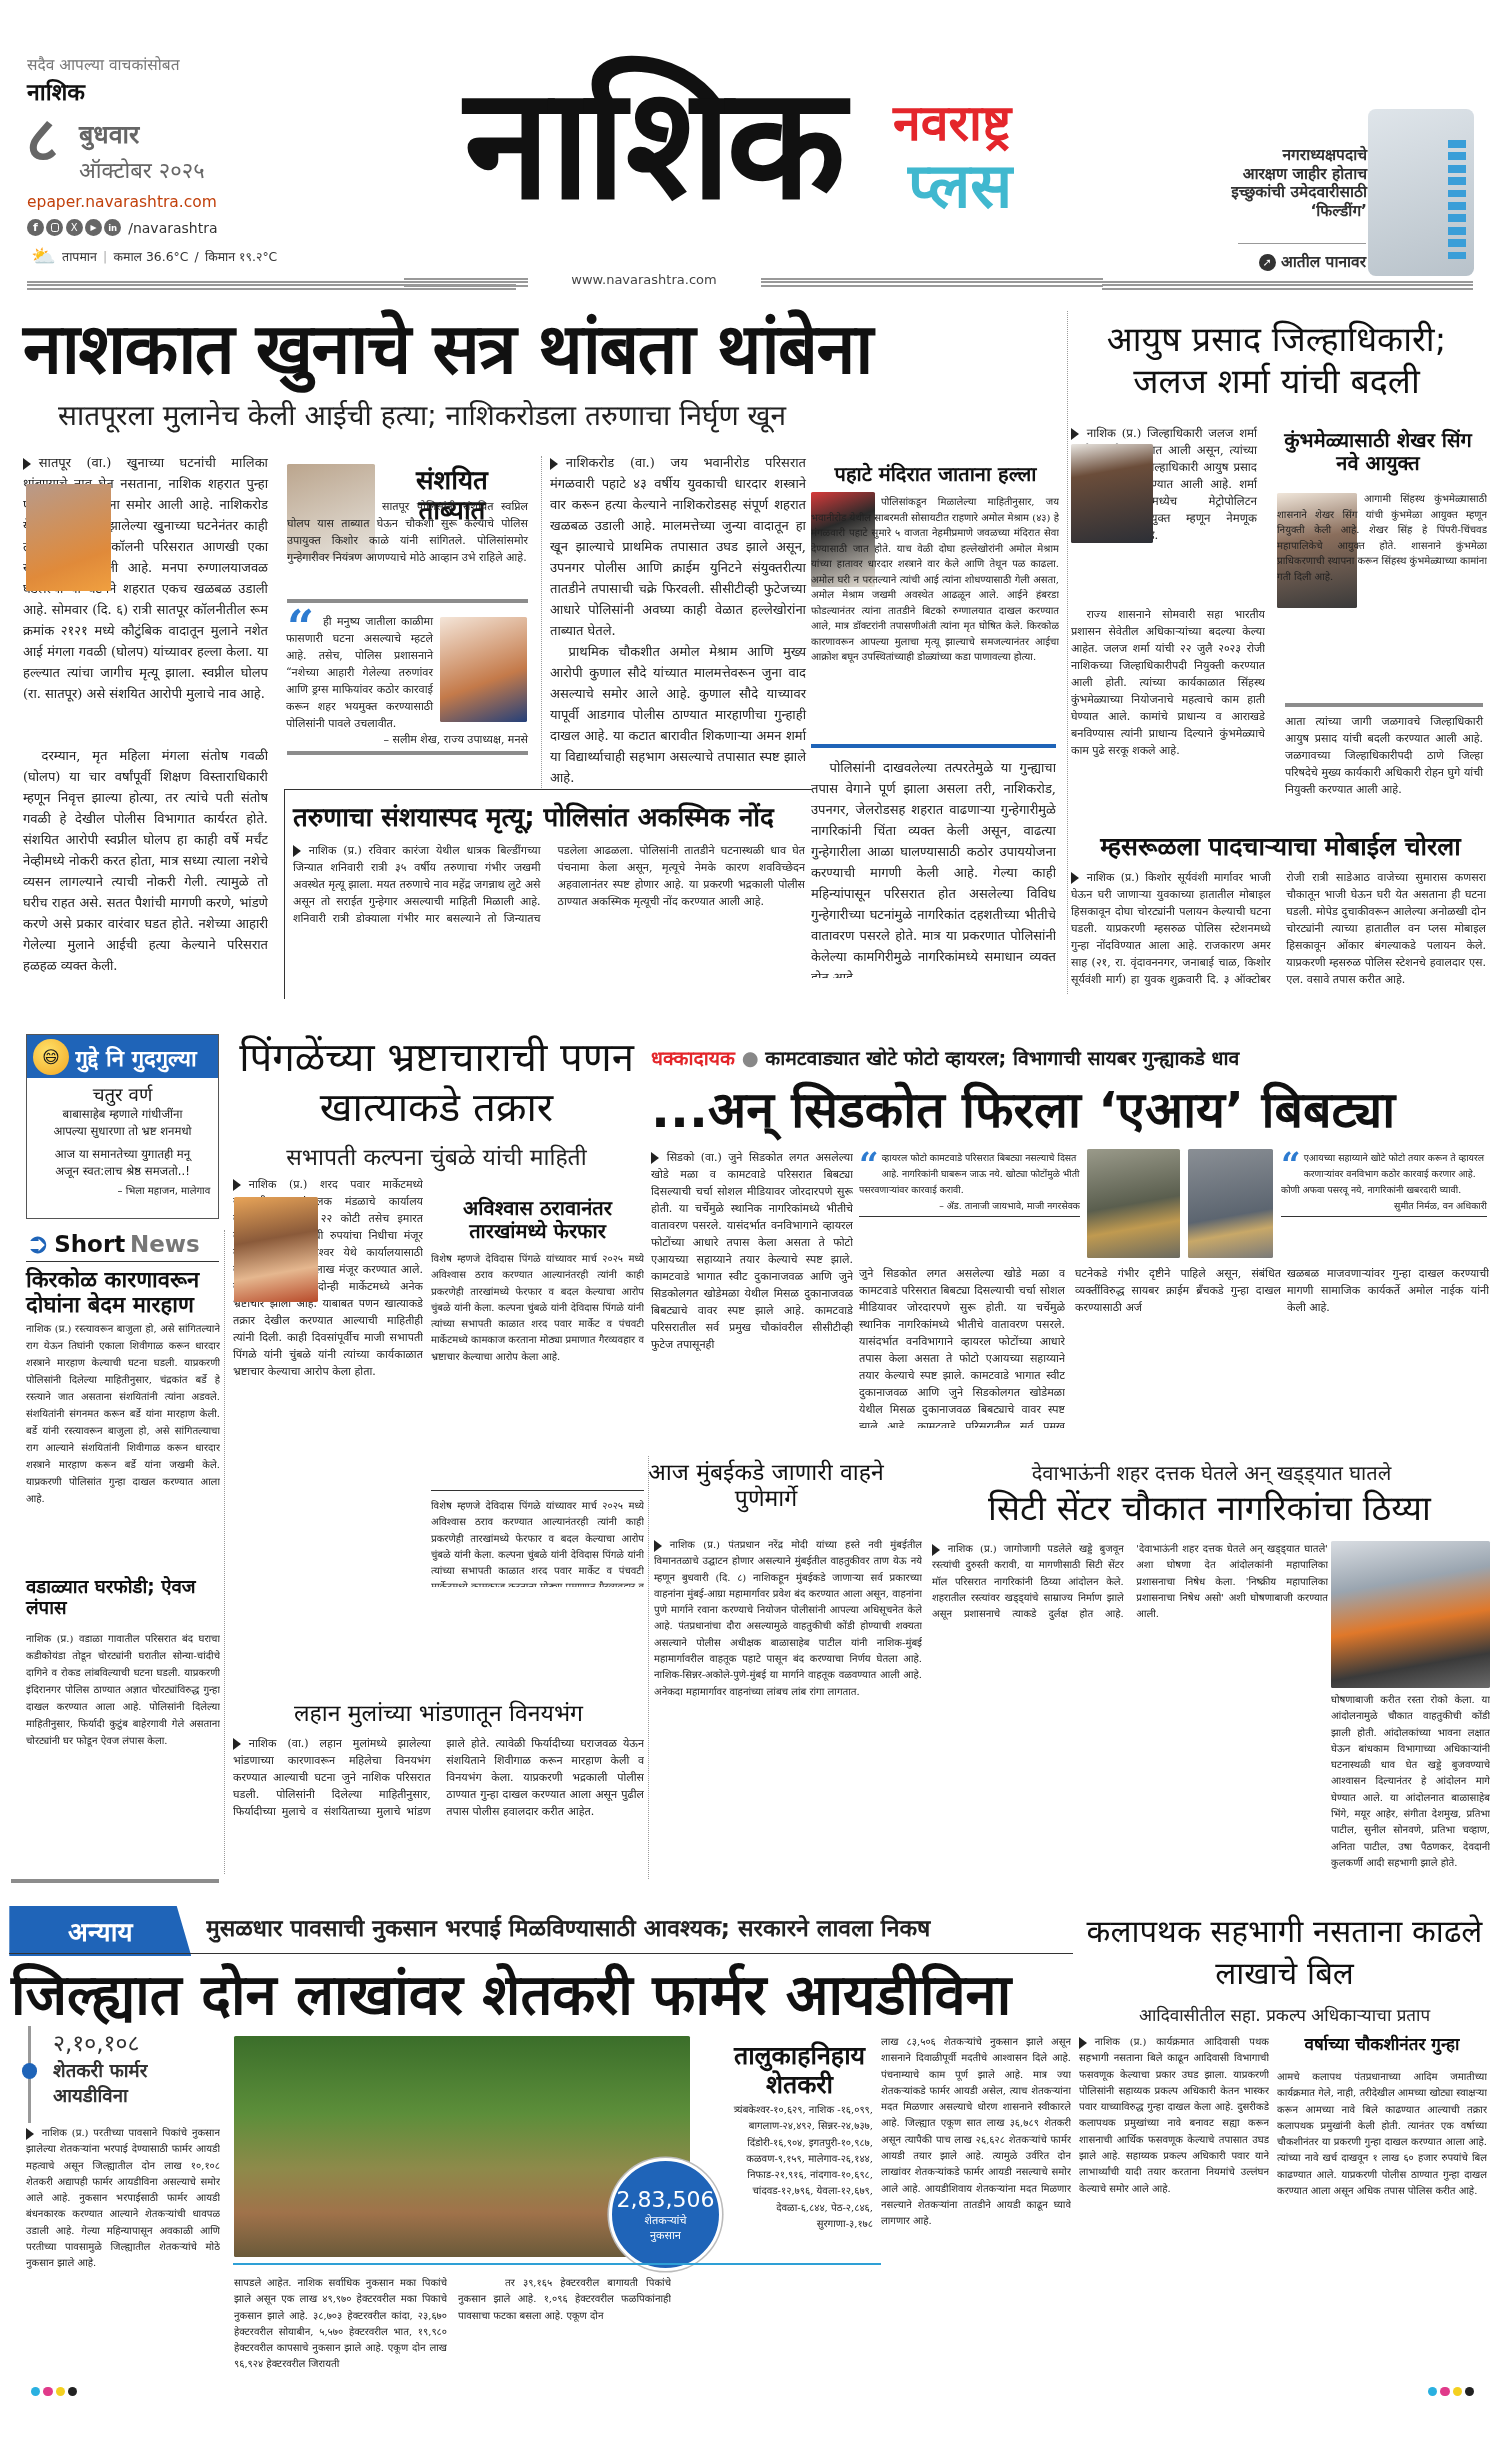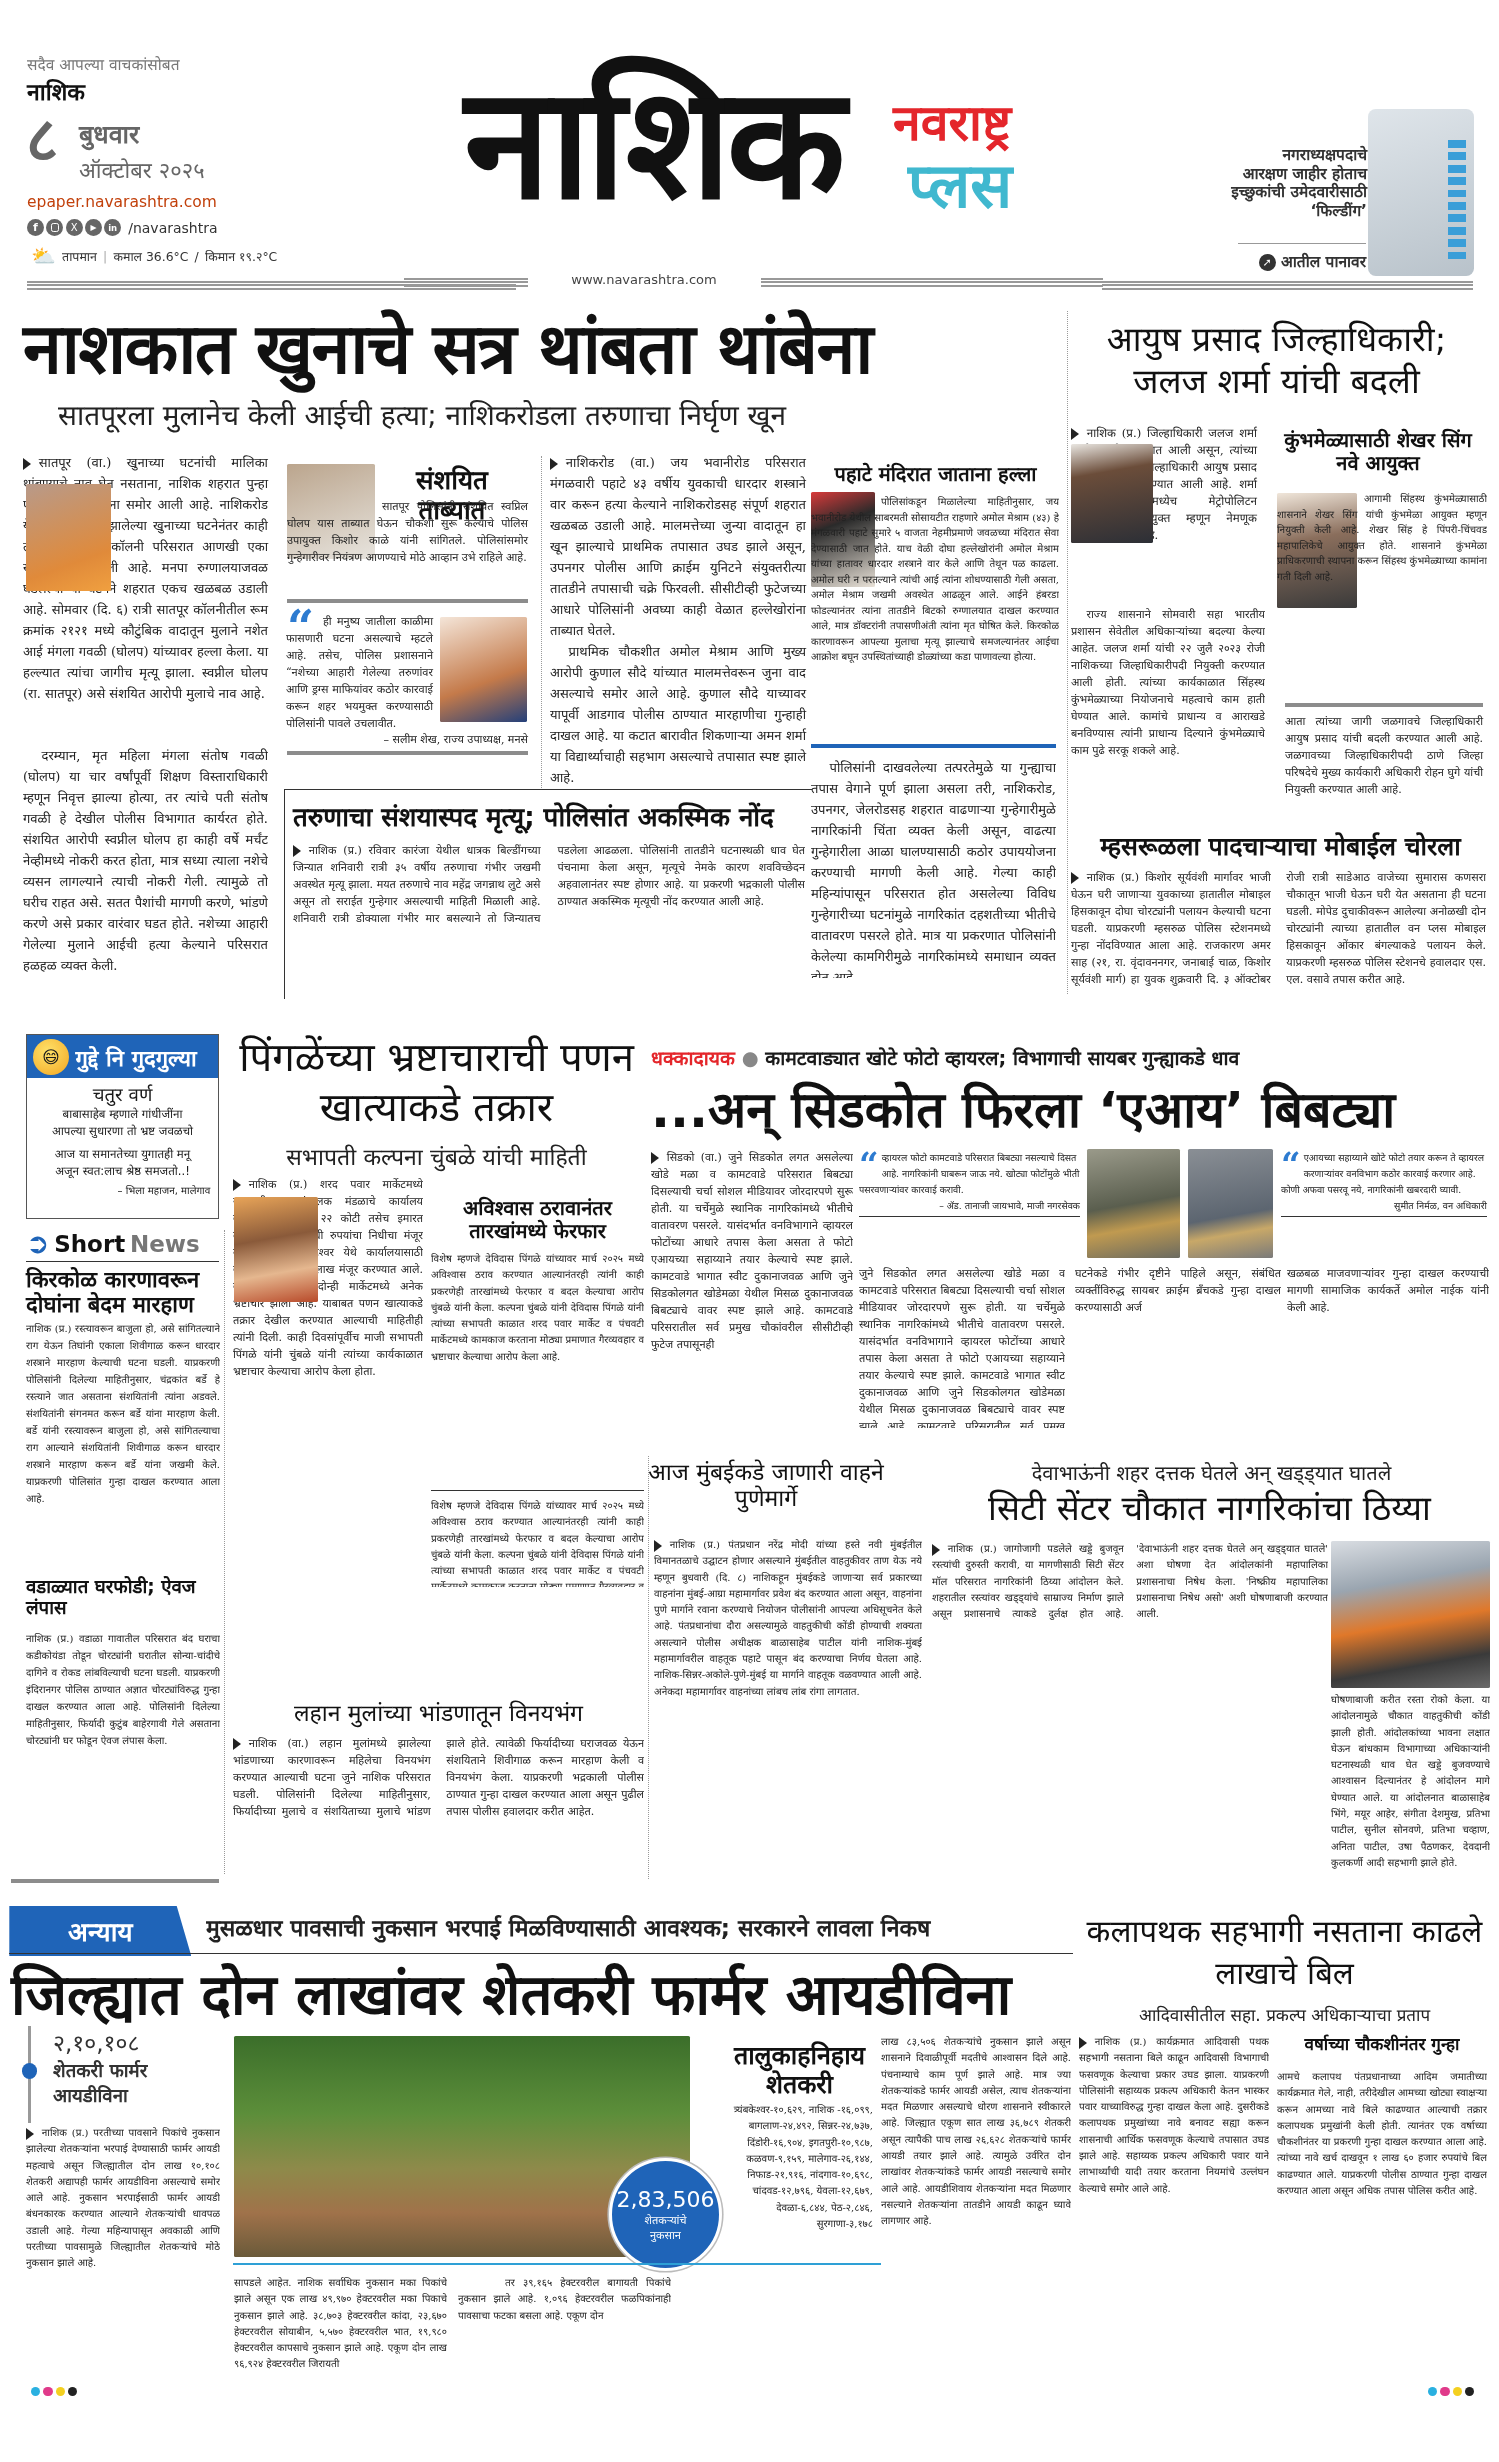--- a/index.html
+++ b/index.html
@@ -132,21 +132,21 @@
 </div>
 
 <div class="abs" style="left:26px;top:1034px;width:193px;height:185px;border:0.8px solid #555">
   <div style="height:43px;background:#1f64b8;display:flex;align-items:center;padding-left:6.2px;gap:6.2px">
     <span style="width:36px;height:36px;border-radius:50%;background:radial-gradient(circle at 40% 35%,#ffe26a,#f2a622);display:flex;align-items:center;justify-content:center;font-size:17px">😄</span>
     <span style="color:#fff;font-size:22px;font-weight:bold">गुद्दे नि गुदगुल्या</span>
   </div>
   <div style="text-align:center;padding-top:3.1px">
     <div style="font-size:18.6px;font-weight:normal">चतुर वर्ण</div>
     <div style="font-size:11.6px;line-height:17px">बाबासाहेब म्हणाले गांधीजींना</div>
-    <div style="font-size:11.6px;line-height:17px;margin-bottom:6.2px">आपल्या सुधारणा तो भ्रष्ट जवळचो</div>
+    <div style="font-size:11.6px;line-height:17px;margin-bottom:6.2px">आपल्या सुधारणा तो भ्रष्ट शनमधो</div>
     <div style="font-size:11.6px;line-height:17px">आज या समानतेच्या युगातही मनू</div>
     <div style="font-size:11.6px;line-height:17px">अजून स्वत:लाच श्रेष्ठ समजतो..!</div>
     <div style="font-size:10px;text-align:right;padding-right:7.8px;margin-top:3.1px">– भिला महाजन, मालेगाव</div>
   </div>
 </div>
 
 <div class="abs" style="left:26px;top:1230px;width:193px;display:flex;align-items:center;gap:4.7px;border-bottom:1.6px solid #333;padding-bottom:3.1px">
   <span style="color:#1f64b8;font-size:28px;font-weight:bold;line-height:28px">➲</span>
   <span style="font-size:23px;font-weight:bold;color:#111">Short</span>
   <span style="font-size:23px;font-weight:bold;color:#777">News</span>

